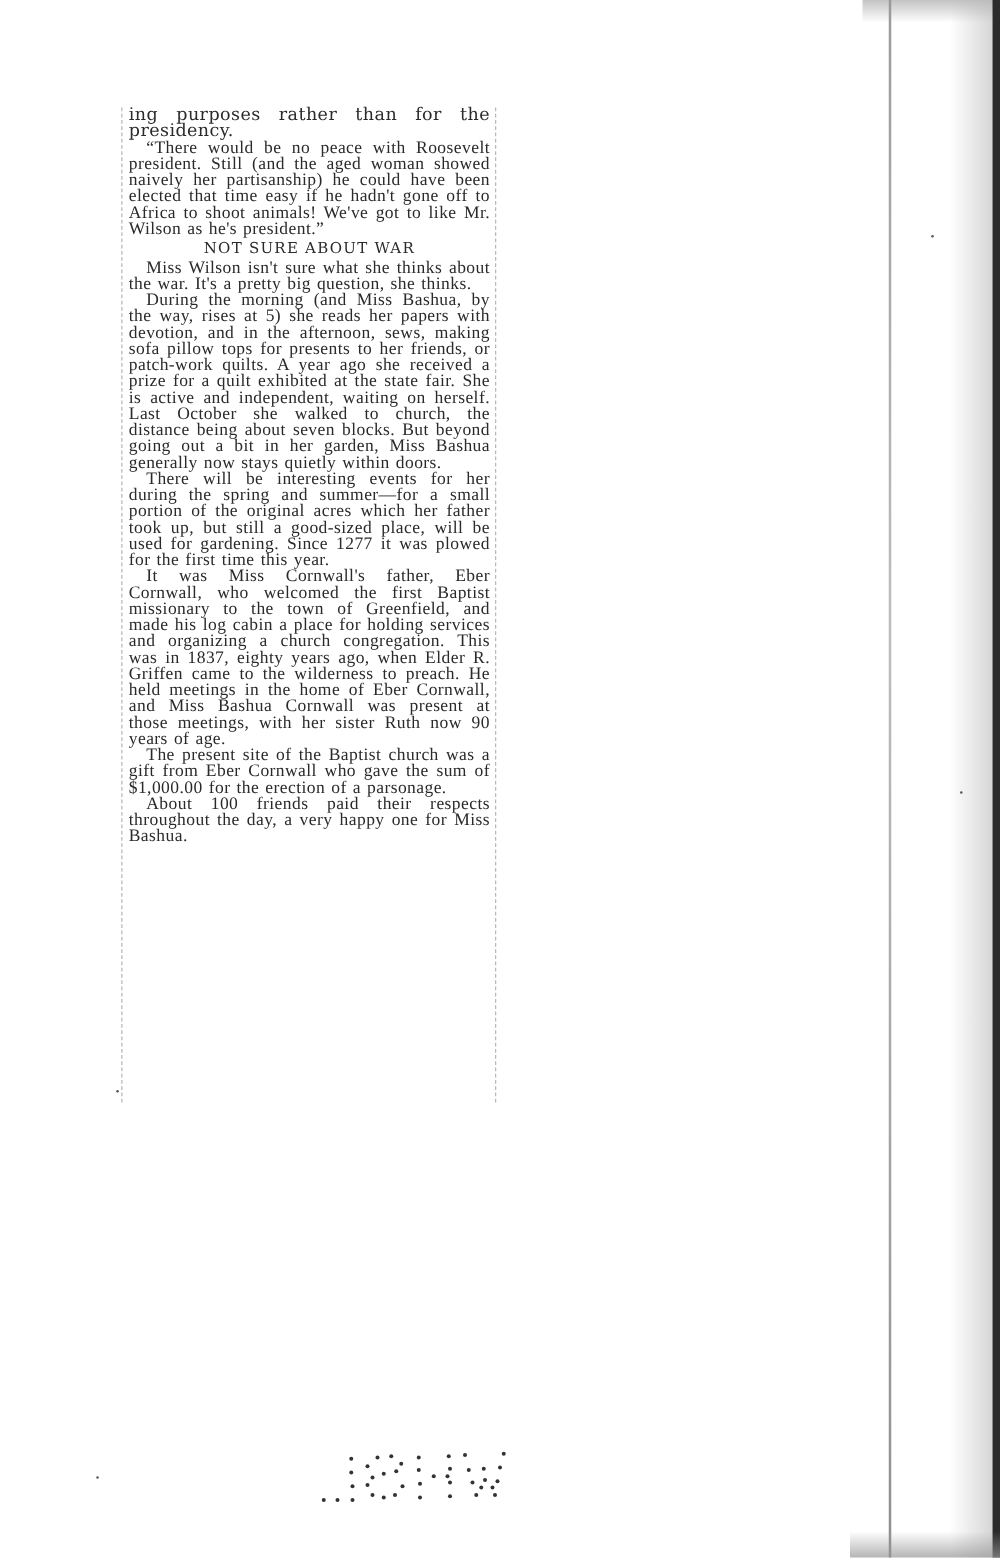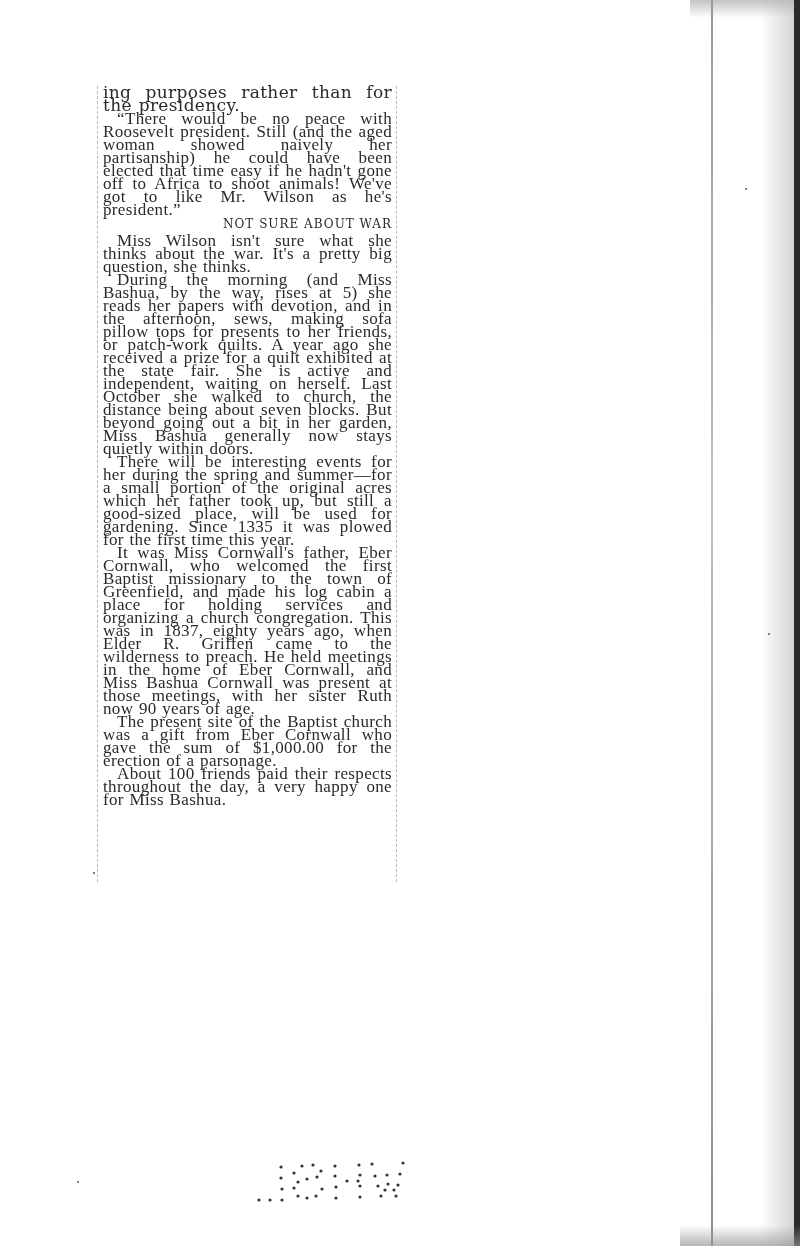--- a/index.html
+++ b/index.html
@@ -30,33 +30,33 @@
   }
   .clipping {
     position: absolute; left: 97px; top: 86px; width: 300px; height: 796px;
     border-left: 1px dashed #b8b8b8;
     border-right: 1px dashed #b8b8b8;
     padding: 0 4px 0 5px;
     box-sizing: border-box;
   }
   .para {
     margin: 0;
-    font-size: 17px;
+    font-size: 14px;
     line-height: 13px;
     color: #2a2a2a;
     text-align: justify;
     letter-spacing: 0.35px;
     word-spacing: 1px;
   }
   .para.indent { text-indent: 14px; font-family: Liberation Serif, serif; }
   .subhead {
     margin: 1px 0 3px 0;
     font-size: 12px;
     line-height: 14px;
-    text-align: right;
+    text-align: center;
     letter-spacing: 1px;
     color: #2a2a2a;
   }
   .dots {
     position: absolute; left: 255px; top: 1160px; width: 170px; height: 45px;
   }
   .speck { position: absolute; background: #555; border-radius: 50%; }
 </style>
 </head>
 <body>
@@ -66,21 +66,21 @@
 <div class="page-right-shade"></div>
 <div class="page-right-dark"></div>
 <div class="bottom-shade"></div>
 
 <div class="clipping">
   <p class="para">ing purposes rather than for the presidency.</p>
   <p class="para indent">“There would be no peace with Roosevelt president. Still (and the aged woman showed naively her partisanship) he could have been elected that time easy if he hadn't gone off to Africa to shoot animals! We've got to like Mr. Wilson as he's president.”</p>
   <div class="subhead">NOT SURE ABOUT WAR</div>
   <p class="para indent">Miss Wilson isn't sure what she thinks about the war. It's a pretty big question, she thinks.</p>
   <p class="para indent">During the morning (and Miss Bashua, by the way, rises at 5) she reads her papers with devotion, and in the afternoon, sews, making sofa pillow tops for presents to her friends, or patch-work quilts. A year ago she received a prize for a quilt exhibited at the state fair. She is active and independent, waiting on herself. Last October she walked to church, the distance being about seven blocks. But beyond going out a bit in her garden, Miss Bashua generally now stays quietly within doors.</p>
-  <p class="para indent">There will be interesting events for her during the spring and summer—for a small portion of the original acres which her father took up, but still a good-sized place, will be used for gardening. Since 1335 it was plowed for the first time this year.</p>
+  <p class="para indent">There will be interesting events for her during the spring and summer—for a small portion of the original acres which her father took up, but still a good-sized place, will be used for gardening. Since 1277 it was plowed for the first time this year.</p>
   <p class="para indent">It was Miss Cornwall's father, Eber Cornwall, who welcomed the first Baptist missionary to the town of Greenfield, and made his log cabin a place for holding services and organizing a church congregation. This was in 1837, eighty years ago, when Elder R. Griffen came to the wilderness to preach. He held meetings in the home of Eber Cornwall, and Miss Bashua Cornwall was present at those meetings, with her sister Ruth now 90 years of age.</p>
   <p class="para indent">The present site of the Baptist church was a gift from Eber Cornwall who gave the sum of $1,000.00 for the erection of a parsonage.</p>
   <p class="para indent">About 100 friends paid their respects throughout the day, a very happy one for Miss Bashua.</p>
 </div>
 
 <div class="dots">
   <svg width="170" height="45" viewBox="0 0 170 45">
     <g fill="#333">
       <circle cx="4" cy="40" r="1.6"></circle>
         <circle cx="15" cy="40" r="1.6"></circle>

